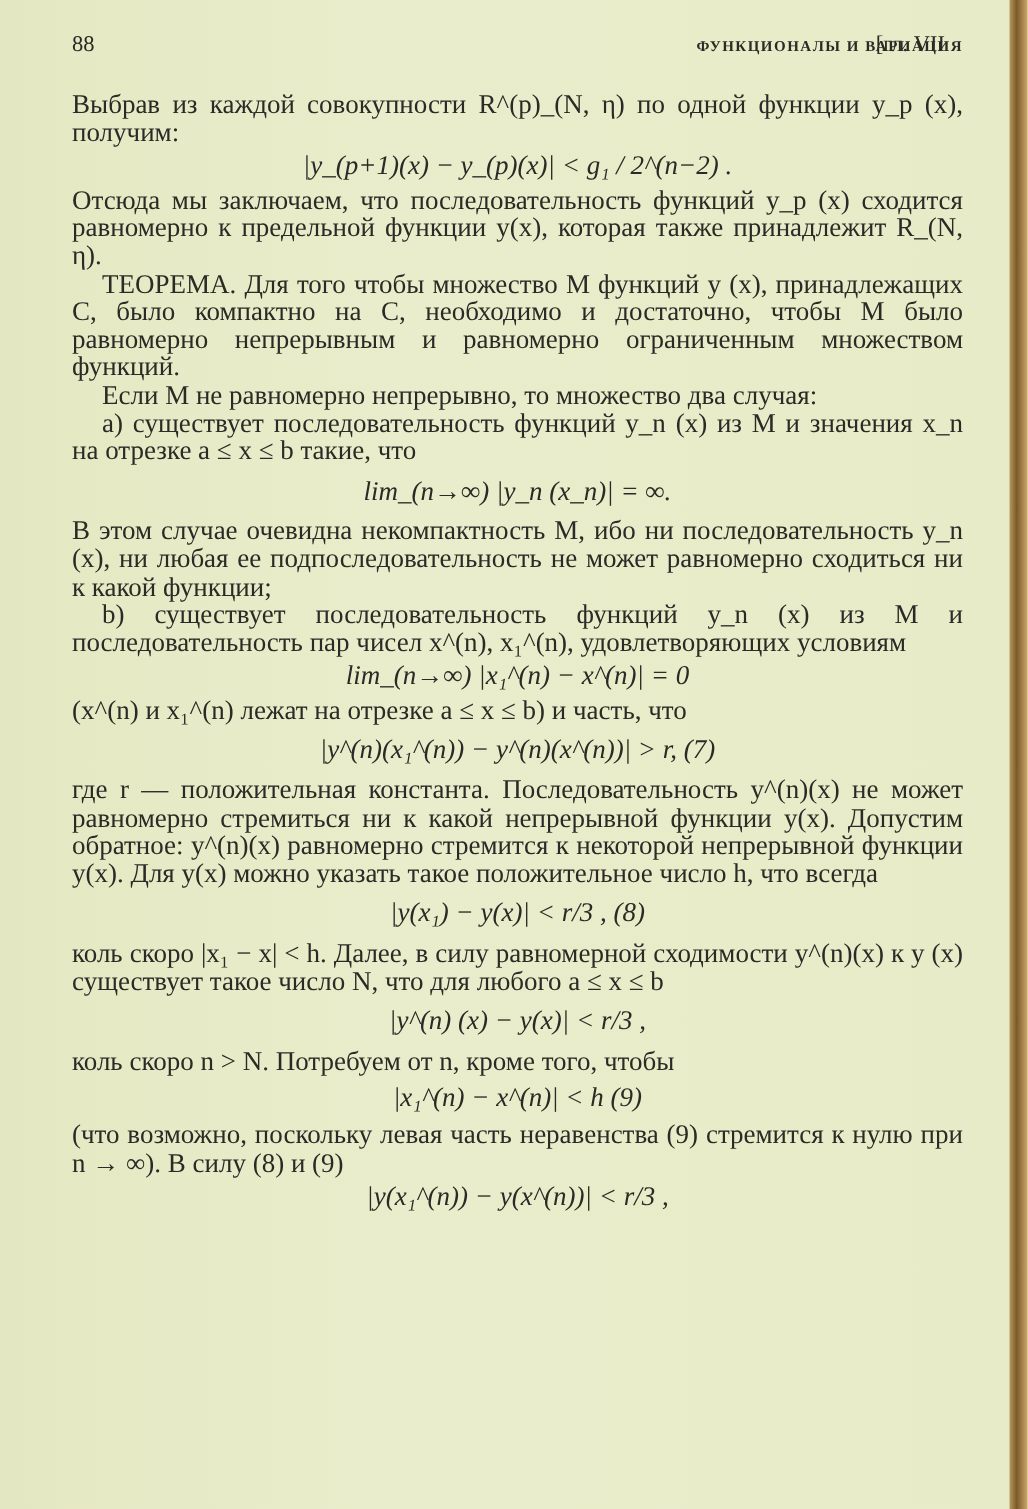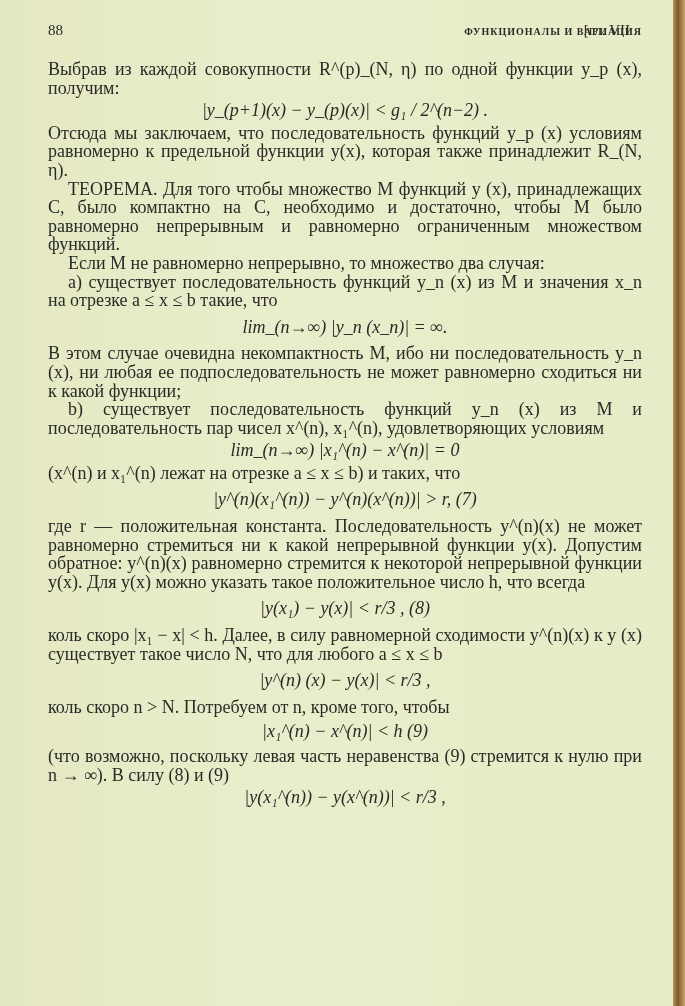--- a/index.html
+++ b/index.html
@@ -33,29 +33,29 @@
 <div class="page">
   <div class="header">
     <span class="hdr-num">88</span>
     <span class="hdr-title">ФУНКЦИОНАЛЫ И ВАРИАЦИЯ</span>
     <span class="hdr-ch">[гл. VII</span>
   </div>
 
   <div class="body-text">
     <p>Выбрав из каждой совокупности R^(p)_(N, η) по одной функции y_p (x), получим:</p>
     <div class="formula">|y_(p+1)(x) − y_(p)(x)| &lt; g₁ / 2^(n−2) .</div>
-    <p>Отсюда мы заключаем, что последовательность функций y_p (x) условиям равномерно к предельной функции y(x), которая также принадлежит R_(N, η).</p>
+    <p>Отсюда мы заключаем, что последовательность функций y_p (x) сходится равномерно к предельной функции y(x), которая также принадлежит R_(N, η).</p>
     <p class="ind">ТЕОРЕМА. Для того чтобы множество M функций y (x), принадлежащих C, было компактно на C, необходимо и достаточно, чтобы M было равномерно непрерывным и равномерно ограниченным множеством функций.</p>
     <p class="ind">Если M не равномерно непрерывно, то множество два случая:</p>
     <p class="ind">a) существует последовательность функций y_n (x) из M и значения x_n на отрезке a ≤ x ≤ b такие, что</p>
     <div class="formula" style="margin:8px 0">lim_(n→∞) |y_n (x_n)| = ∞.</div>
     <p>В этом случае очевидна некомпактность M, ибо ни последовательность y_n (x), ни любая ее подпоследовательность не может равномерно сходиться ни к какой функции;</p>
     <p class="ind">b) существует последовательность функций y_n (x) из M и последовательность пар чисел x^(n), x₁^(n), удовлетворяющих условиям</p>
     <div class="formula" style="margin:4px 0">lim_(n→∞) |x₁^(n) − x^(n)| = 0</div>
-    <p>(x^(n) и x₁^(n) лежат на отрезке a ≤ x ≤ b) и таких, что</p>
+    <p>(x^(n) и x₁^(n) лежат на отрезке a ≤ x ≤ b) и часть, что</p>
     <div class="formula" style="margin:8px 0">|y^(n)(x₁^(n)) − y^(n)(x^(n))| &gt; r,   (7)</div>
     <p>где r — положительная константа. Последовательность y^(n)(x) не может равномерно стремиться ни к какой непрерывной функции y(x). Допустим обратное: y^(n)(x) равномерно стремится к некоторой непрерывной функции y(x). Для y(x) можно указать такое положительное число h, что всегда</p>
     <div class="formula" style="margin:8px 0">|y(x₁) − y(x)| &lt; r/3 ,   (8)</div>
     <p>коль скоро |x₁ − x| &lt; h. Далее, в силу равномерной сходимости y^(n)(x) к y (x) существует такое число N, что для любого a ≤ x ≤ b</p>
     <div class="formula" style="margin:8px 0">|y^(n) (x) − y(x)| &lt; r/3 ,</div>
     <p>коль скоро n &gt; N. Потребуем от n, кроме того, чтобы</p>
     <div class="formula" style="margin:6px 0">|x₁^(n) − x^(n)| &lt; h   (9)</div>
     <p>(что возможно, поскольку левая часть неравенства (9) стремится к нулю при n → ∞). В силу (8) и (9)</p>
     <div class="formula">|y(x₁^(n)) − y(x^(n))| &lt; r/3 ,</div>
   </div>

